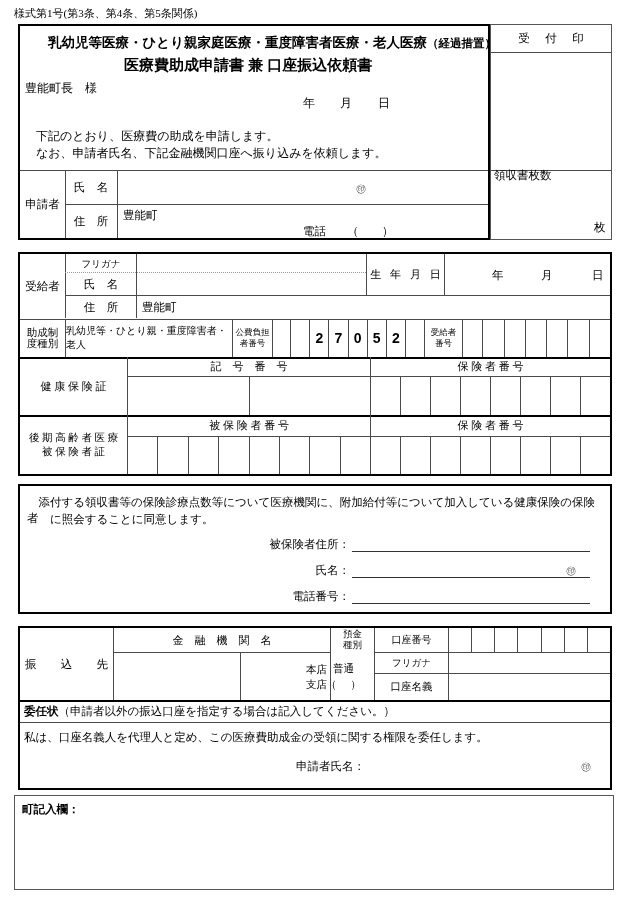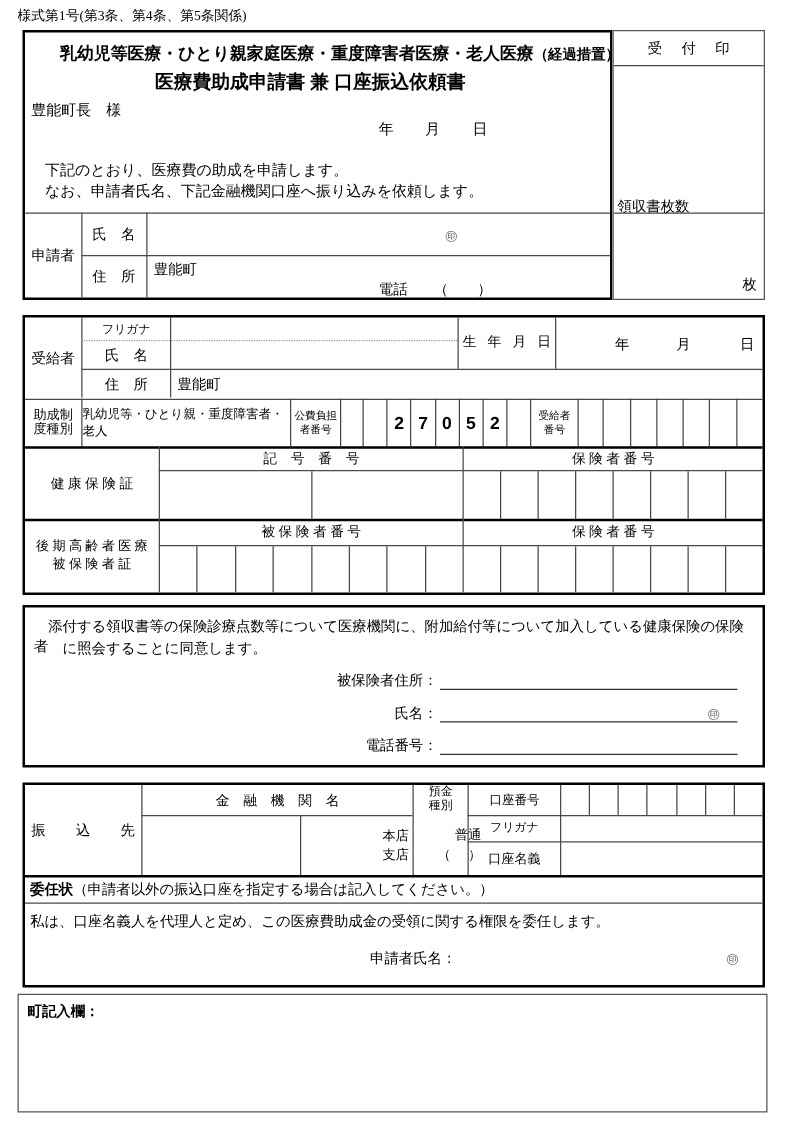--- a/index.html
+++ b/index.html
@@ -154,21 +154,21 @@
   <div class="lbl" style="left:303px; top:224px;">電話</div>
   <div class="lbl" style="left:347px; top:224px;">（</div>
   <div class="lbl" style="left:382px; top:224px;">）</div>
 
   <div class="thinbox" style="left:490px; top:24px; width:122px; height:216px;"></div>
   <div class="hr" style="left:491px; top:52px; width:120px;"></div>
   <div class="hr" style="left:491px; top:170px; width:120px;"></div>
 
   <div class="lbl abs ctr sp2" style="left:491px; top:24px; width:120px; height:28px;">受 付 印</div>
   <div class="abs" style="left:491px; top:53px; width:120px; height:117px;"></div>
-  <div class="lbl" style="left:494px; top:158px;">領収書枚数</div>
+  <div class="lbl" style="left:494px; top:168px;">領収書枚数</div>
   <div class="abs" style="left:491px; top:188px; width:120px; height:51px;"></div>
   <div class="lbl" style="left:594px; top:220px;">枚</div>
 
   <div class="outerbox" style="left:18px; top:252px; width:594px; height:224px;"></div>
 
   <div class="vr" style="left:65px; top:254px; height:64px;"></div>
   <div class="vr" style="left:136px; top:254px; height:64px;"></div>
   <div class="hrdot" style="left:65px; top:272px; width:301px;"></div>
   <div class="hr" style="left:65px; top:295px; width:545px;"></div>
   <div class="vr" style="left:366px; top:254px; height:41px;"></div>
@@ -334,21 +334,21 @@
   <div class="abs" style="left:241px; top:653px; width:89px; height:47px;"></div>
   <div class="abs" style="left:241px; top:653px; width:86px; height:47px; display:flex; flex-direction:column; align-items:flex-end; justify-content:center; font-size:10.5px; line-height:15px;">
     <span>本店</span>
     <span>支店</span>
   </div>
 
   <div class="abs" style="left:331px; top:628px; width:43px; height:24px; display:flex; flex-direction:column; align-items:center; justify-content:center; font-size:9.5px; line-height:11px;">
     <span>預金</span>
     <span>種別</span>
   </div>
-  <div class="abs" style="left:342px; top:653px; width:43px; height:47px; display:flex; flex-direction:column; align-items:flex-end; justify-content:center; font-size:10.5px; line-height:16px;">
+  <div class="abs" style="left:322px; top:653px; width:43px; height:47px; display:flex; flex-direction:column; align-items:center; justify-content:center; font-size:10.5px; line-height:16px;">
     <span>普通</span>
     <span><span>（</span><span style="display:inline-block;width:14px"></span><span>）</span></span>
   </div>
 
   <div class="lbl abs ctr" style="left:375px; top:628px; width:73px; height:24px; font-size:10px;text-align:center;">口座番号</div>
   <div class="abs" id="account-number-grid" style="left:449px; top:628px; width:161px; height:24px; display:flex;">
       <div style="flex: 1 1 0px; display: flex; align-items: center; justify-content: center; font-size: 12px; font-weight: bold; font-family: &quot;Liberation Sans&quot;, &quot;DejaVu Sans&quot;, sans-serif;"></div>
       <div style="flex: 1 1 0px; display: flex; align-items: center; justify-content: center; font-size: 12px; font-weight: bold; font-family: &quot;Liberation Sans&quot;, &quot;DejaVu Sans&quot;, sans-serif; border-left: 1px solid rgb(74, 74, 74);"></div>
       <div style="flex: 1 1 0px; display: flex; align-items: center; justify-content: center; font-size: 12px; font-weight: bold; font-family: &quot;Liberation Sans&quot;, &quot;DejaVu Sans&quot;, sans-serif; border-left: 1px solid rgb(74, 74, 74);"></div>
       <div style="flex: 1 1 0px; display: flex; align-items: center; justify-content: center; font-size: 12px; font-weight: bold; font-family: &quot;Liberation Sans&quot;, &quot;DejaVu Sans&quot;, sans-serif; border-left: 1px solid rgb(74, 74, 74);"></div>

